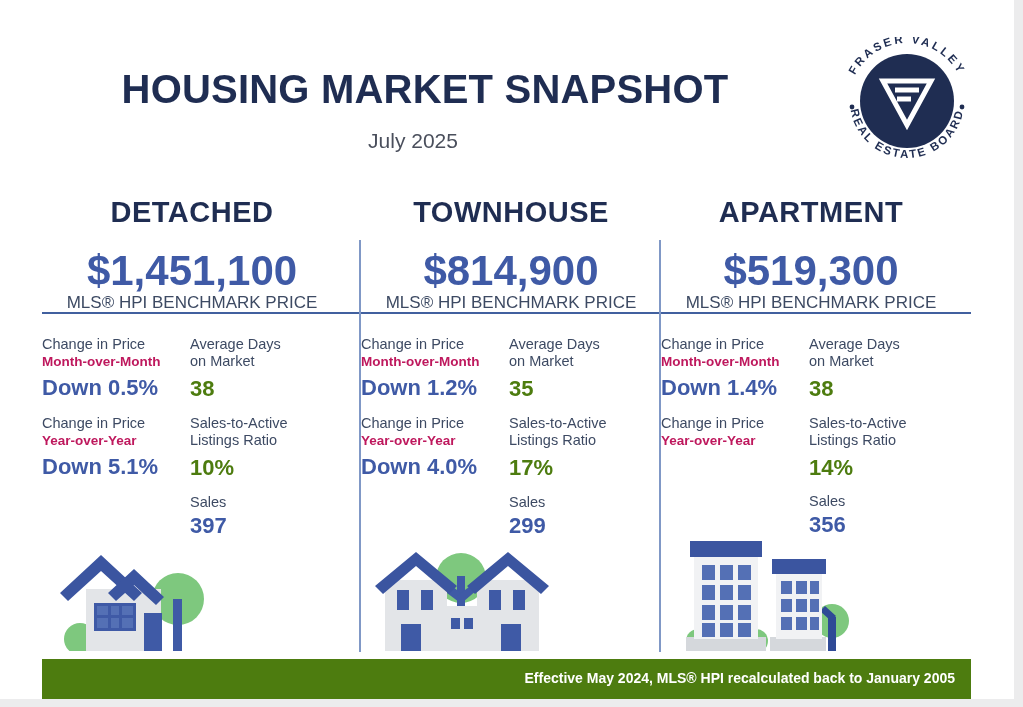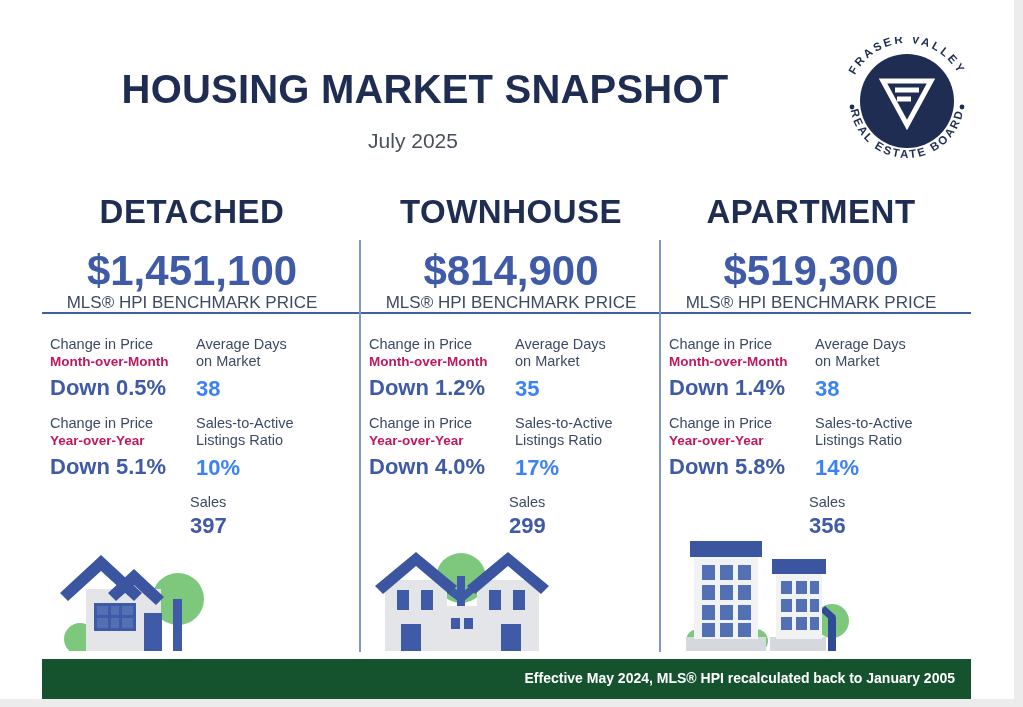--- a/index.html
+++ b/index.html
@@ -73,21 +73,21 @@
     top: 196px;
     width: 300px;
     height: 460px;
   }
   #col-detached  { left: 42px; }
   #col-townhouse { left: 361px; }
   #col-apartment { left: 661px; }
 
   .col-name {
     text-align: center;
-    font-size: 33px;
+    font-size: 29px;
     font-weight: bold;
     letter-spacing: 0.5px;
     color: #1f2d52;
     line-height: 32px;
   }
   .col-price {
     text-align: center;
     font-size: 42px;
     font-weight: bold;
     color: #3f5aa6;
@@ -127,21 +127,20 @@
   
   .stats {
     position: absolute;
     top: 140px;
     left: 0;
     width: 300px;
   }
   .stat-row {
     display: flex;
     margin-bottom: 12px;
-    margin-left: 8px;
   }
   .stat-cell {
     width: 148px;
   }
   .stat-label {
     font-size: 14.5px;
     color: #3d4a63;
     line-height: 17px;
     white-space: pre-line;
   }
@@ -154,21 +153,21 @@
   .stat-value {
     font-size: 22px;
     font-weight: bold;
     color: #3f5aa6;
     line-height: 30px;
     margin-top: 3px;
   }
   .stat-value-plain {
     font-size: 22px;
     font-weight: bold;
-    color: #3b82f6;
+    color: #4d7c0f;
     line-height: 26px;
     margin-top: 6px;
   }
   .sales-block {
     margin-left: 148px;
     width: 148px;
   }
   .sales-label {
     font-size: 14.5px;
     color: #3d4a63;
@@ -190,21 +189,21 @@
   #art-townhouse { left: 373px; bottom: 44px; }
   #art-apartment { left: 678px; bottom: 44px; }
 
   
   #footer {
     position: absolute;
     left: 42px;
     top: 659px;
     width: 929px;
     height: 40px;
-    background: #14532d;
+    background: #4d7c0f;
   }
   #footer-text {
     position: absolute;
     right: 16px;
     top: 11px;
     font-size: 14px;
     font-weight: bold;
     color: #ffffff;
   }
 </style>
@@ -332,21 +331,20 @@
         <div class="stat-cell">
           <div class="stat-label">Average Days
 on Market</div>
           <div class="stat-value-plain">38</div>
         </div>
       </div>
       <div class="stat-row">
         <div class="stat-cell">
           <div class="stat-label">Change in Price</div>
           <div class="stat-label-strong">Year-over-Year</div>
-          <div class="stat-value">Down 5.8%</div>
         </div>
         <div class="stat-cell">
           <div class="stat-label">Sales-to-Active
 Listings Ratio</div>
           <div class="stat-value-plain">14%</div>
         </div>
       </div>
       <div class="sales-block">
         <div class="sales-label">Sales</div>
         <div class="sales-value">356</div>

